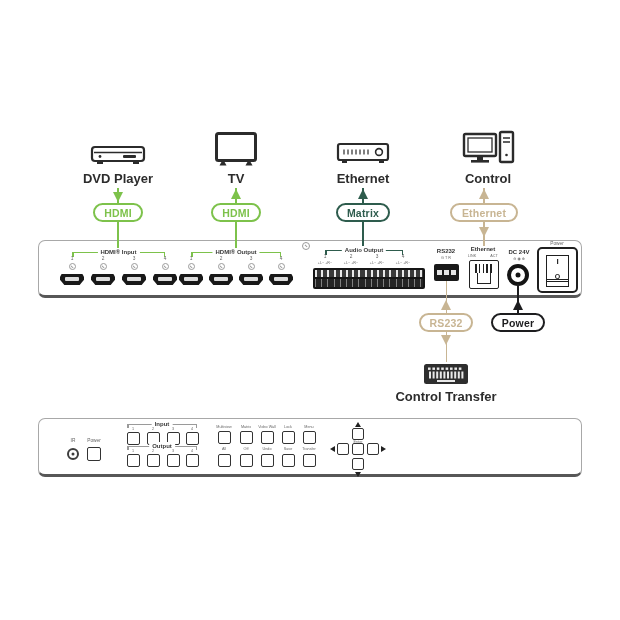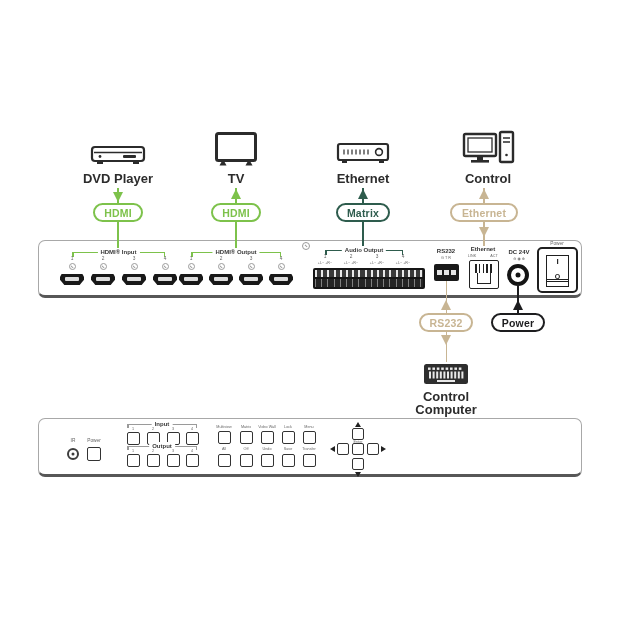--- a/index.html
+++ b/index.html
@@ -259,21 +259,21 @@
         <rect x="16.8" y="9.5" width="2" height="7"></rect>
       <rect x="20.4" y="9.5" width="2" height="7"></rect>
         <rect x="24" y="9.5" width="2" height="7"></rect>
       <rect x="27.6" y="9.5" width="2" height="7"></rect>
         <rect x="31.2" y="9.5" width="2" height="7"></rect>
       <rect x="34.8" y="9.5" width="2" height="7"></rect>
         <rect x="38.4" y="9.5" width="2" height="7"></rect>
       <rect x="14" y="18" width="18" height="2"></rect>
     </g>
   </svg>
-  <div class="devl" style="left:391px;top:390px;width:110px">Control Computer</div>
+  <div class="devl" style="left:391px;top:390px;width:110px">Control Transfer</div>
 
   <div class="chassis" style="left:38px;top:418px;width:544px;height:59px"></div>
 
   <div class="mc" style="left:65px;top:438px;width:16px">IR</div>
   <div class="irwin" style="left:67px;top:448px"></div>
   <div class="mc" style="left:80px;top:438px;width:28px">Power</div>
   <div class="btn" style="left:87px;top:447px;width:14px;height:14px"></div>
 
   <div class="tree" style="left:127px;top:424px;width:70px;color:#9a9a9a">
     <i style="left:0;height:3.5px"></i>

